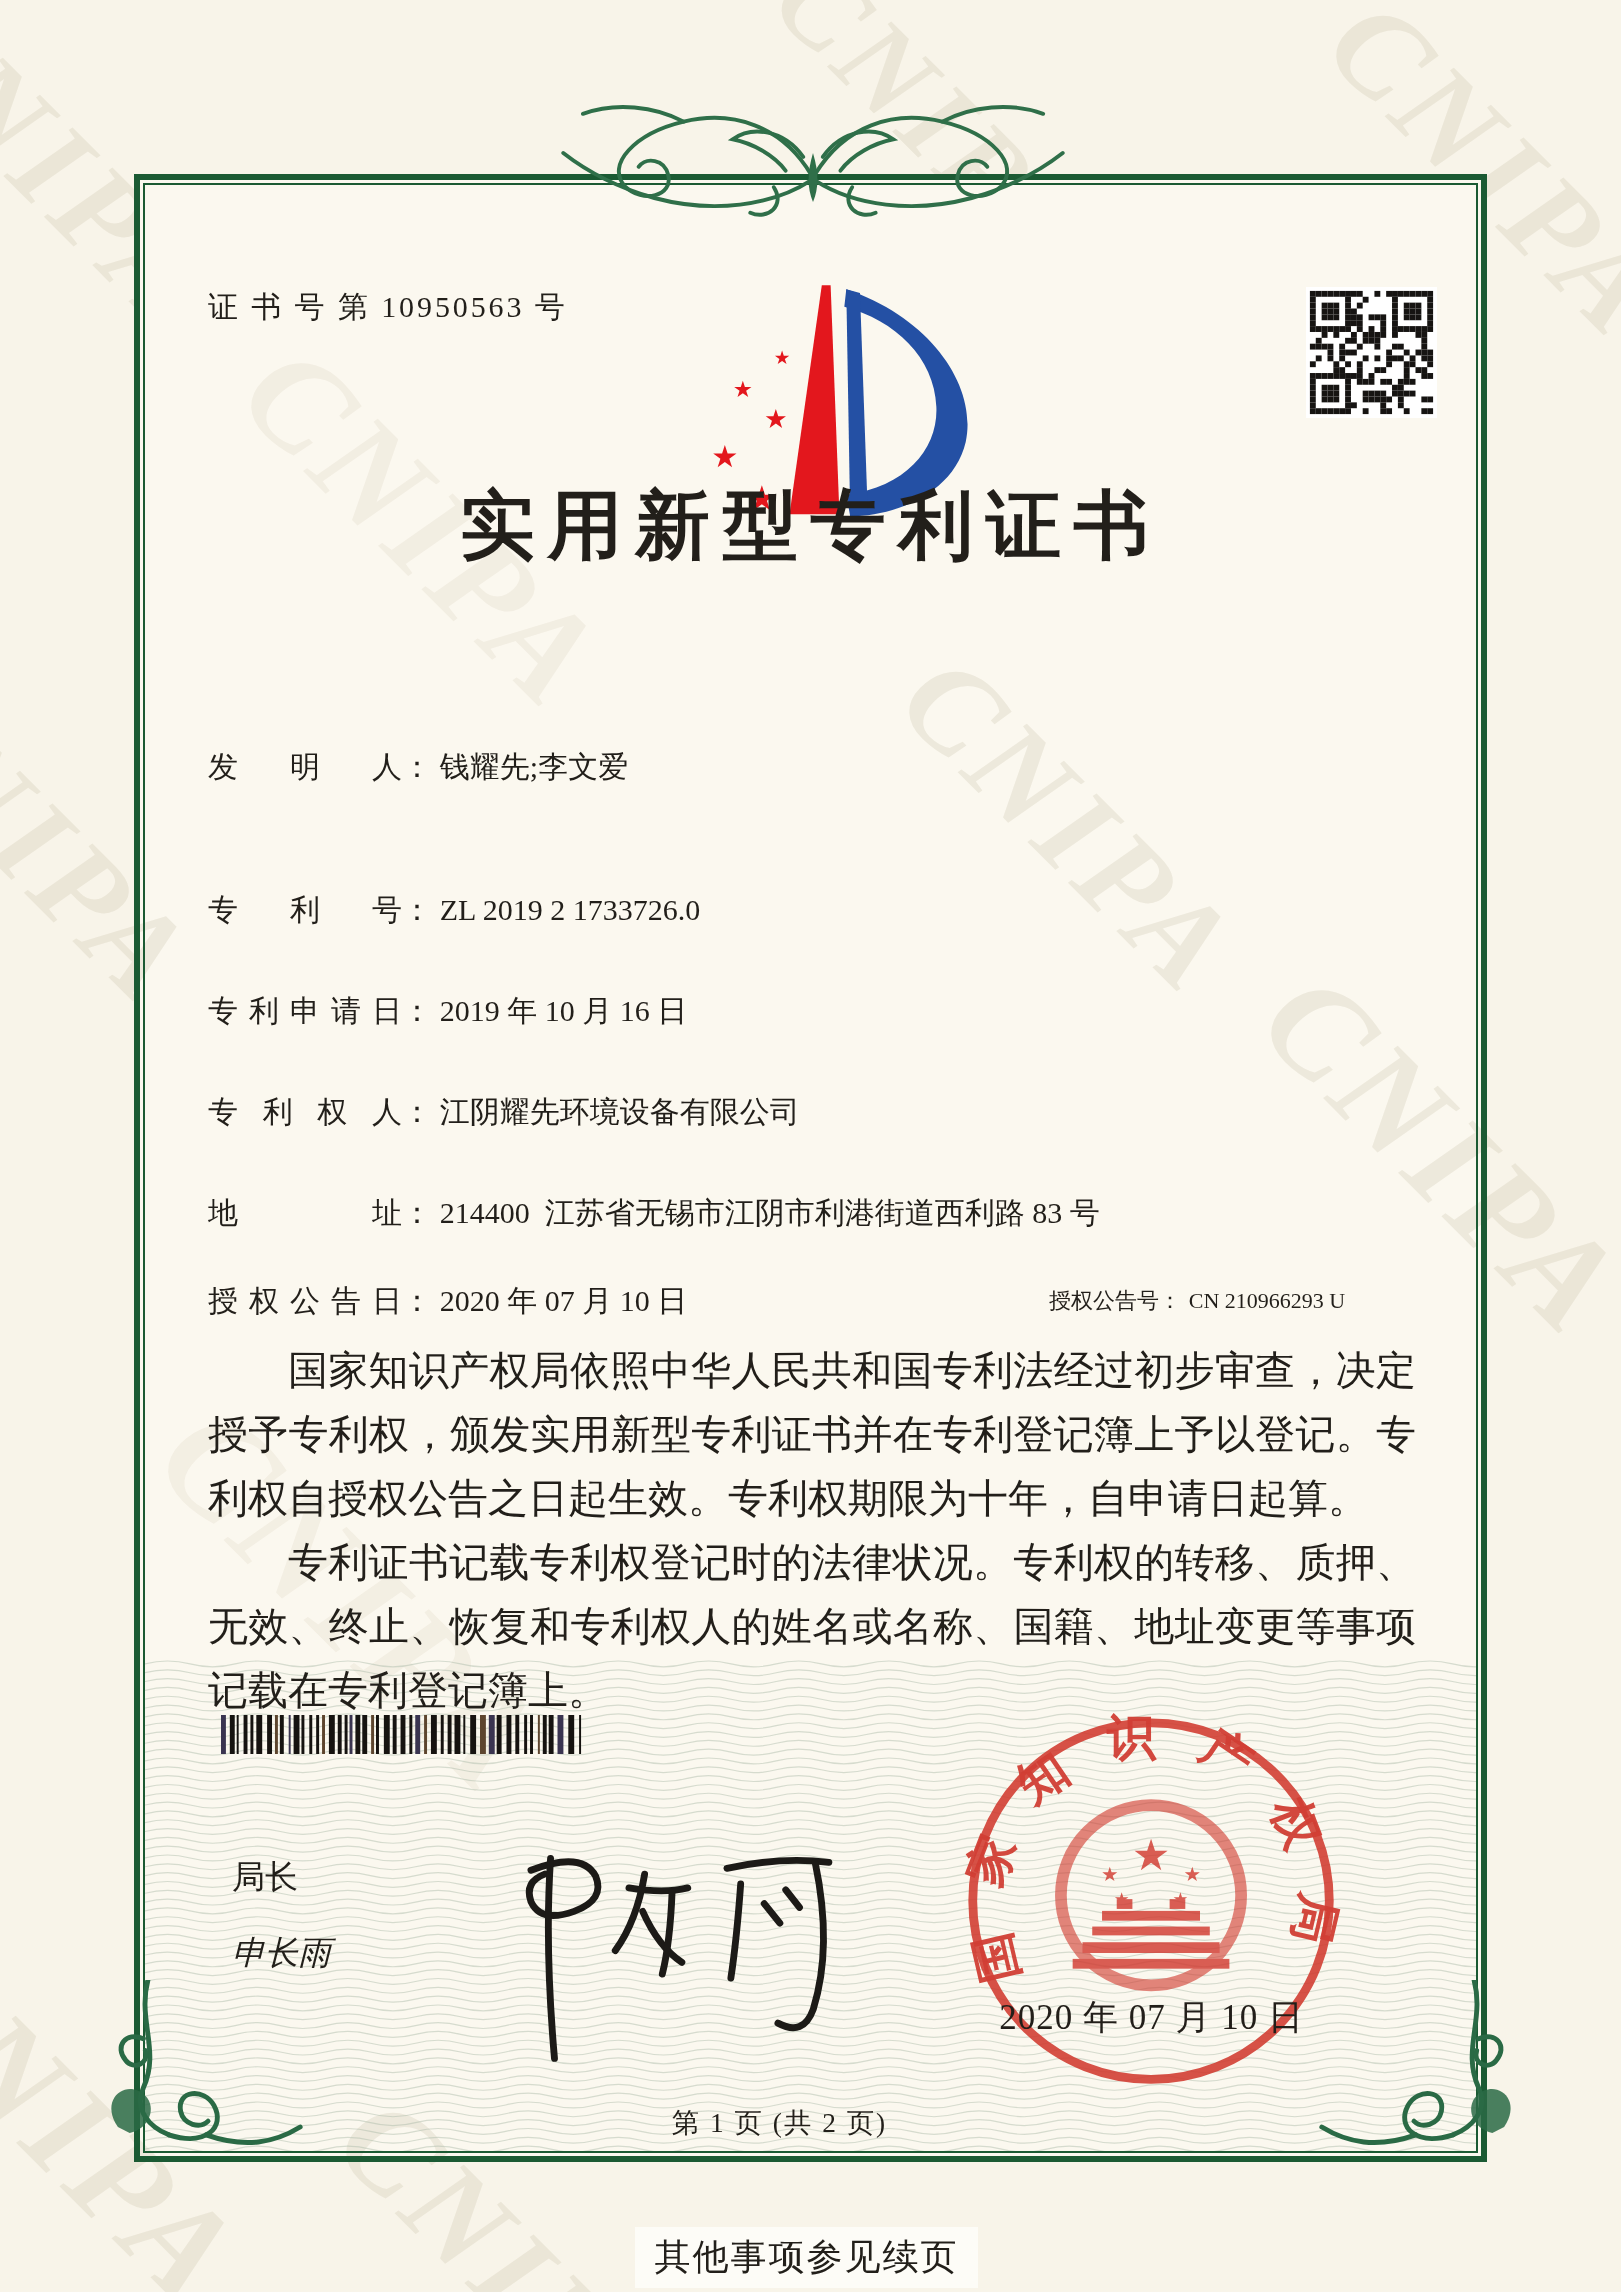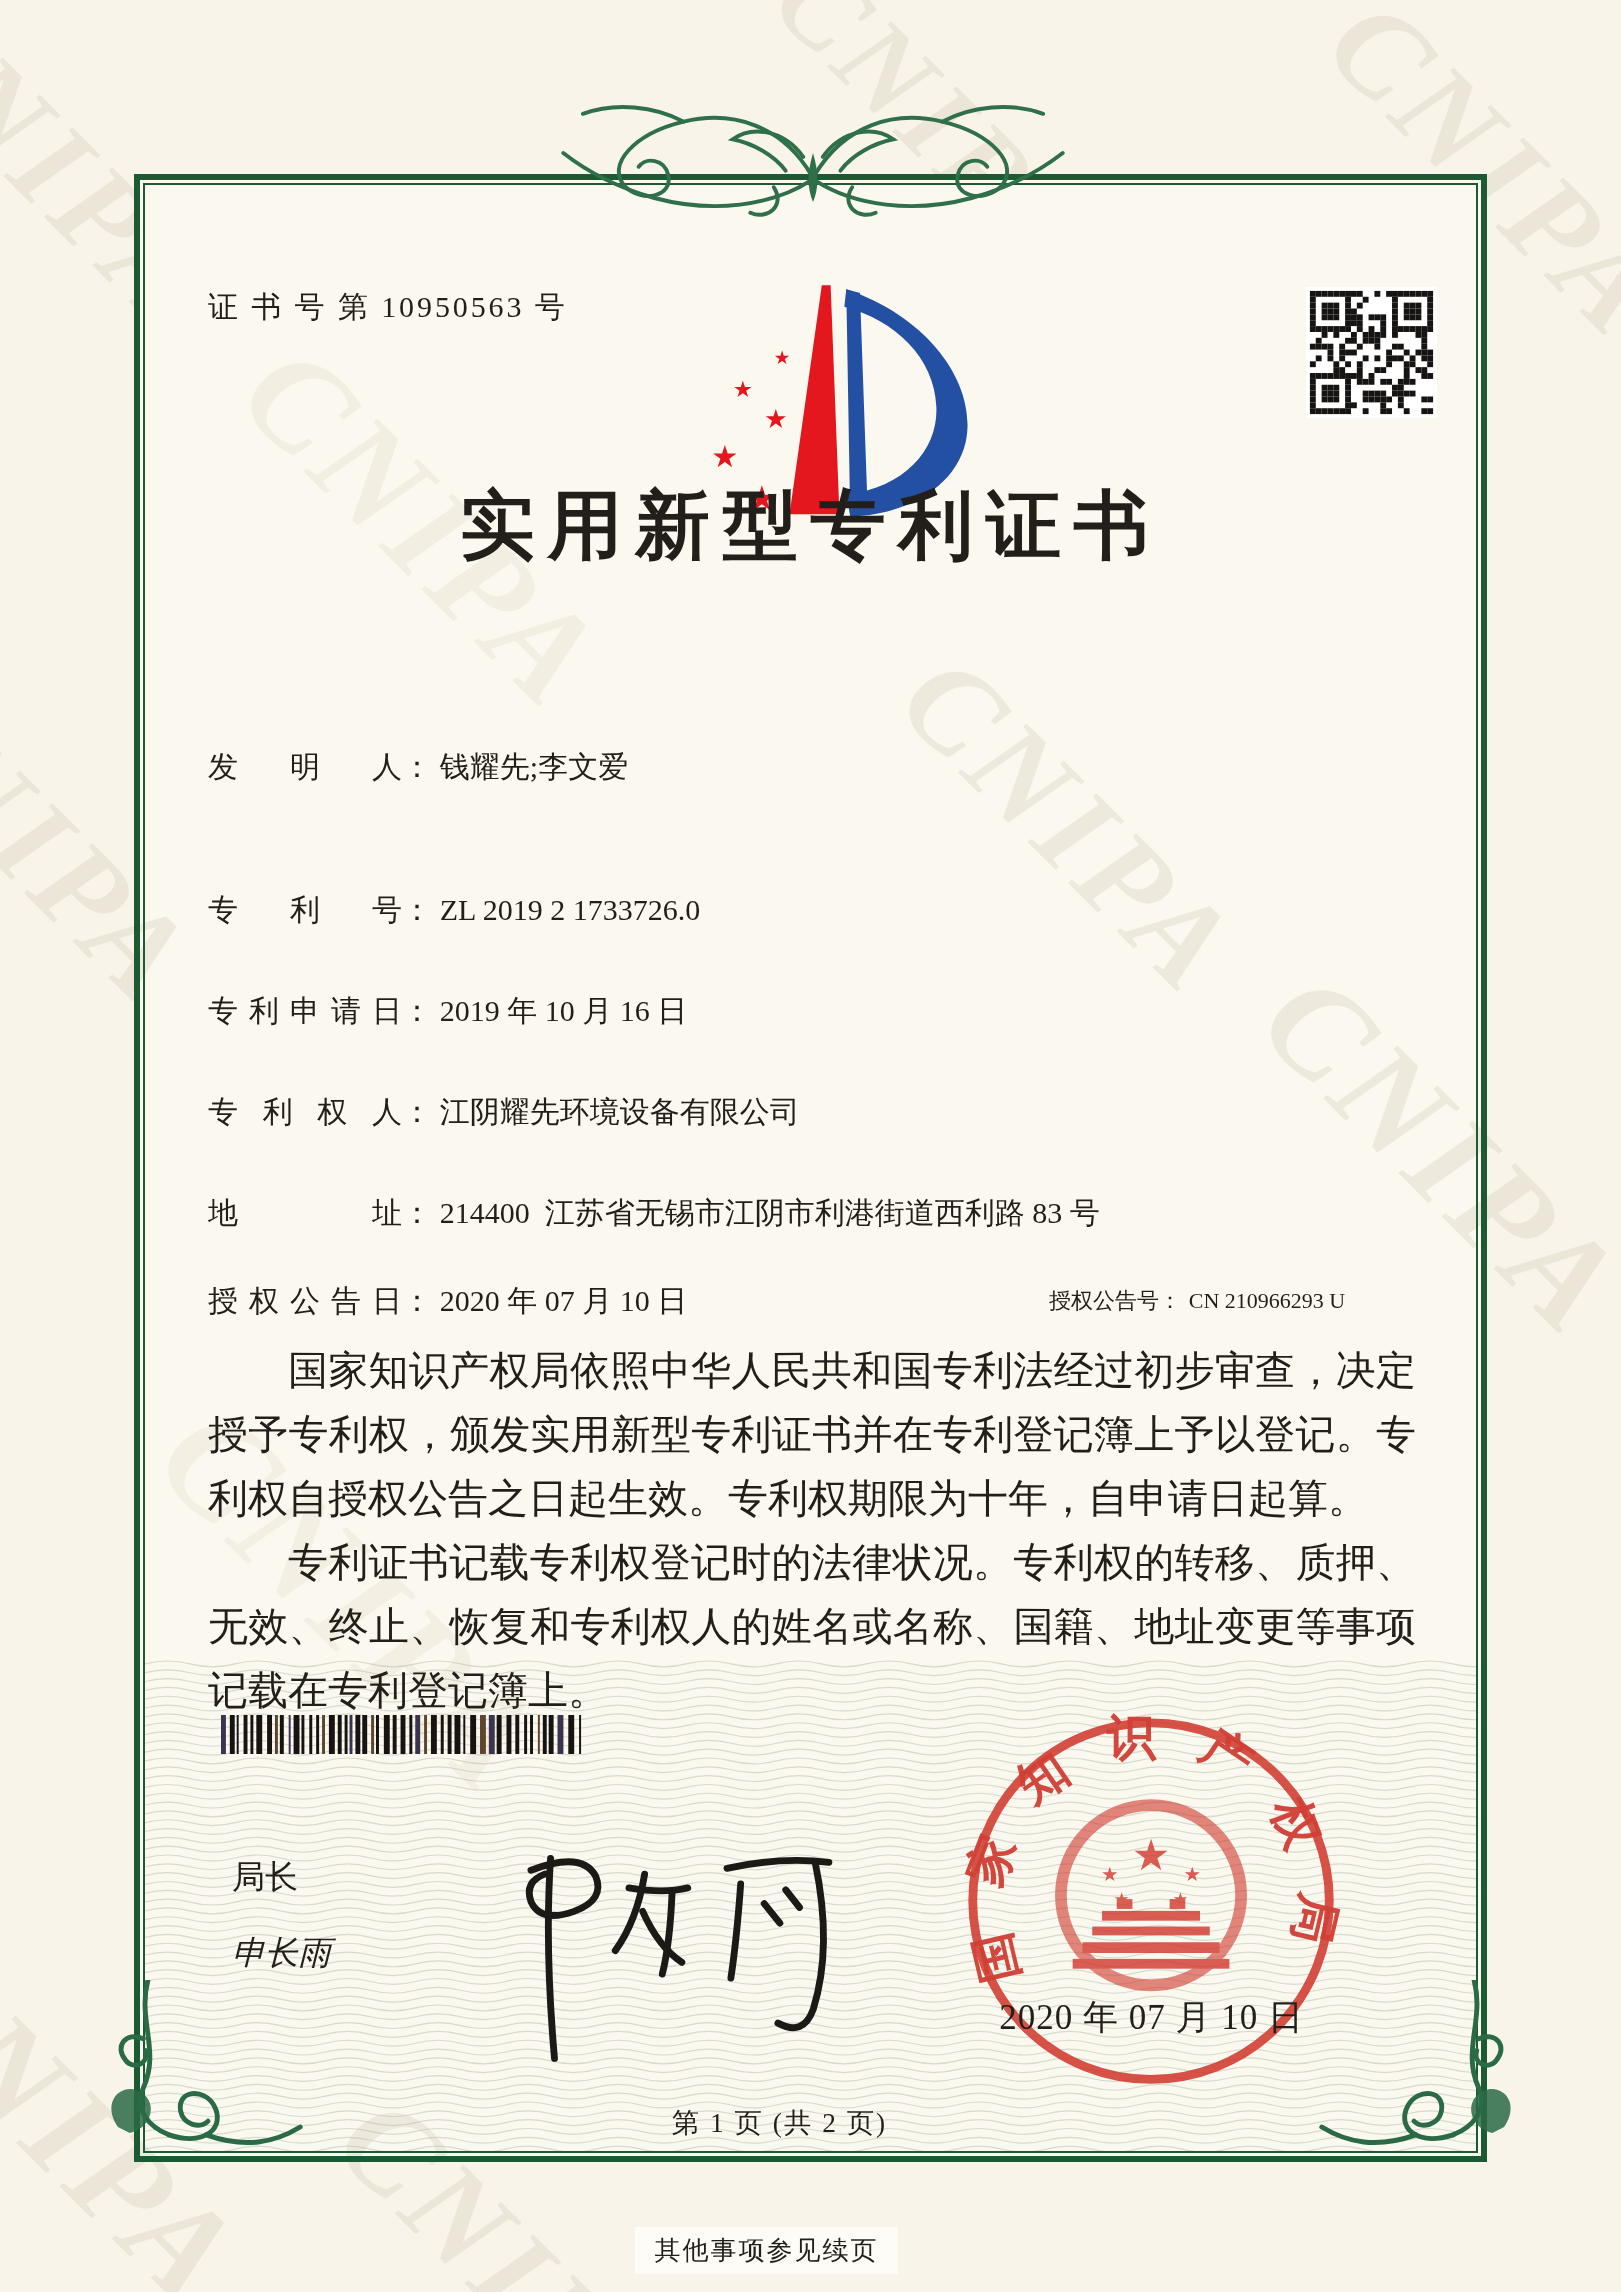--- a/index.html
+++ b/index.html
@@ -38,21 +38,21 @@
   .sig-name{position:absolute;left:232px;top:1931px;font-size:33px;font-family:"Liberation Sans","DejaVu Sans",sans-serif;font-style:italic;}
   .sig-svg{position:absolute;left:470px;top:1833px;width:412px;height:245px;}
   
   .seal{position:absolute;left:961px;top:1707px;width:382px;height:397px;opacity:.95;}
   .seal-date{position:absolute;left:990px;top:1994px;width:323px;text-align:center;
              font-size:35px;letter-spacing:1px;color:#221e19;}
   
   .page-info{position:absolute;left:0;top:2105px;width:1621px;text-align:center;font-size:27.4px;
              letter-spacing:2px;transform:translateX(-31px);}
   .note-box{position:absolute;left:635px;top:2227px;background:#fdfcf7;padding:5.9px 19.6px;
-            font-size:26px;letter-spacing:2px;}
+            font-size:36px;letter-spacing:2px;}
   .orn{position:absolute;pointer-events:none;}
 </style>
 </head>
 <body>
 
 <div class="page">
 
   <div class="wm" style="left:-49px;top:-39px;font-size:127px">CNIPA</div>
   <div class="wm" style="left:843px;top:-69px;font-size:118px">CNIPA</div>
   <div class="wm" style="left:1402px;top:-29px;font-size:127px">CNIPA</div>

